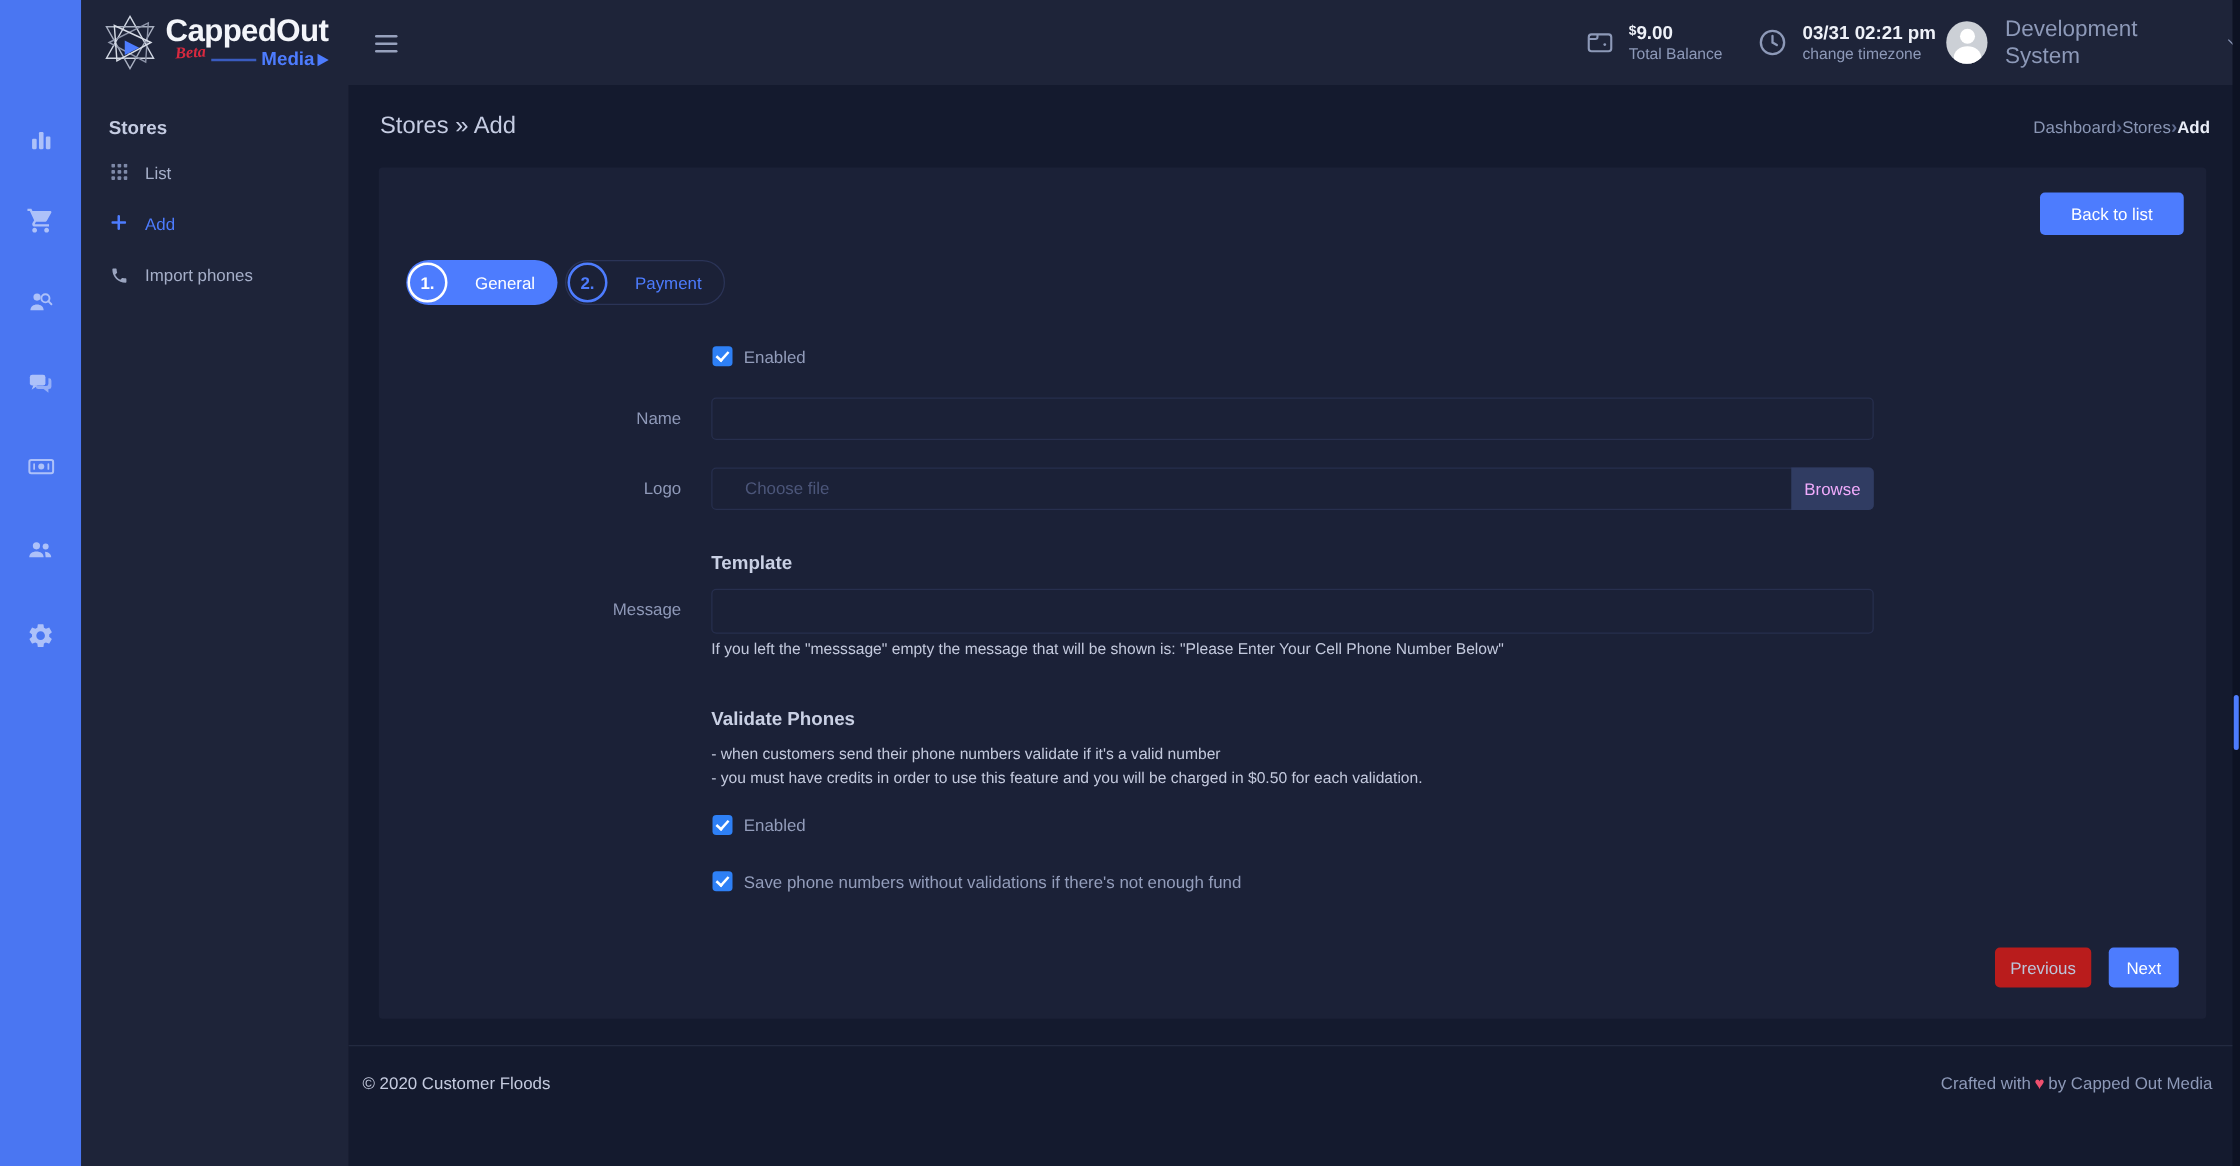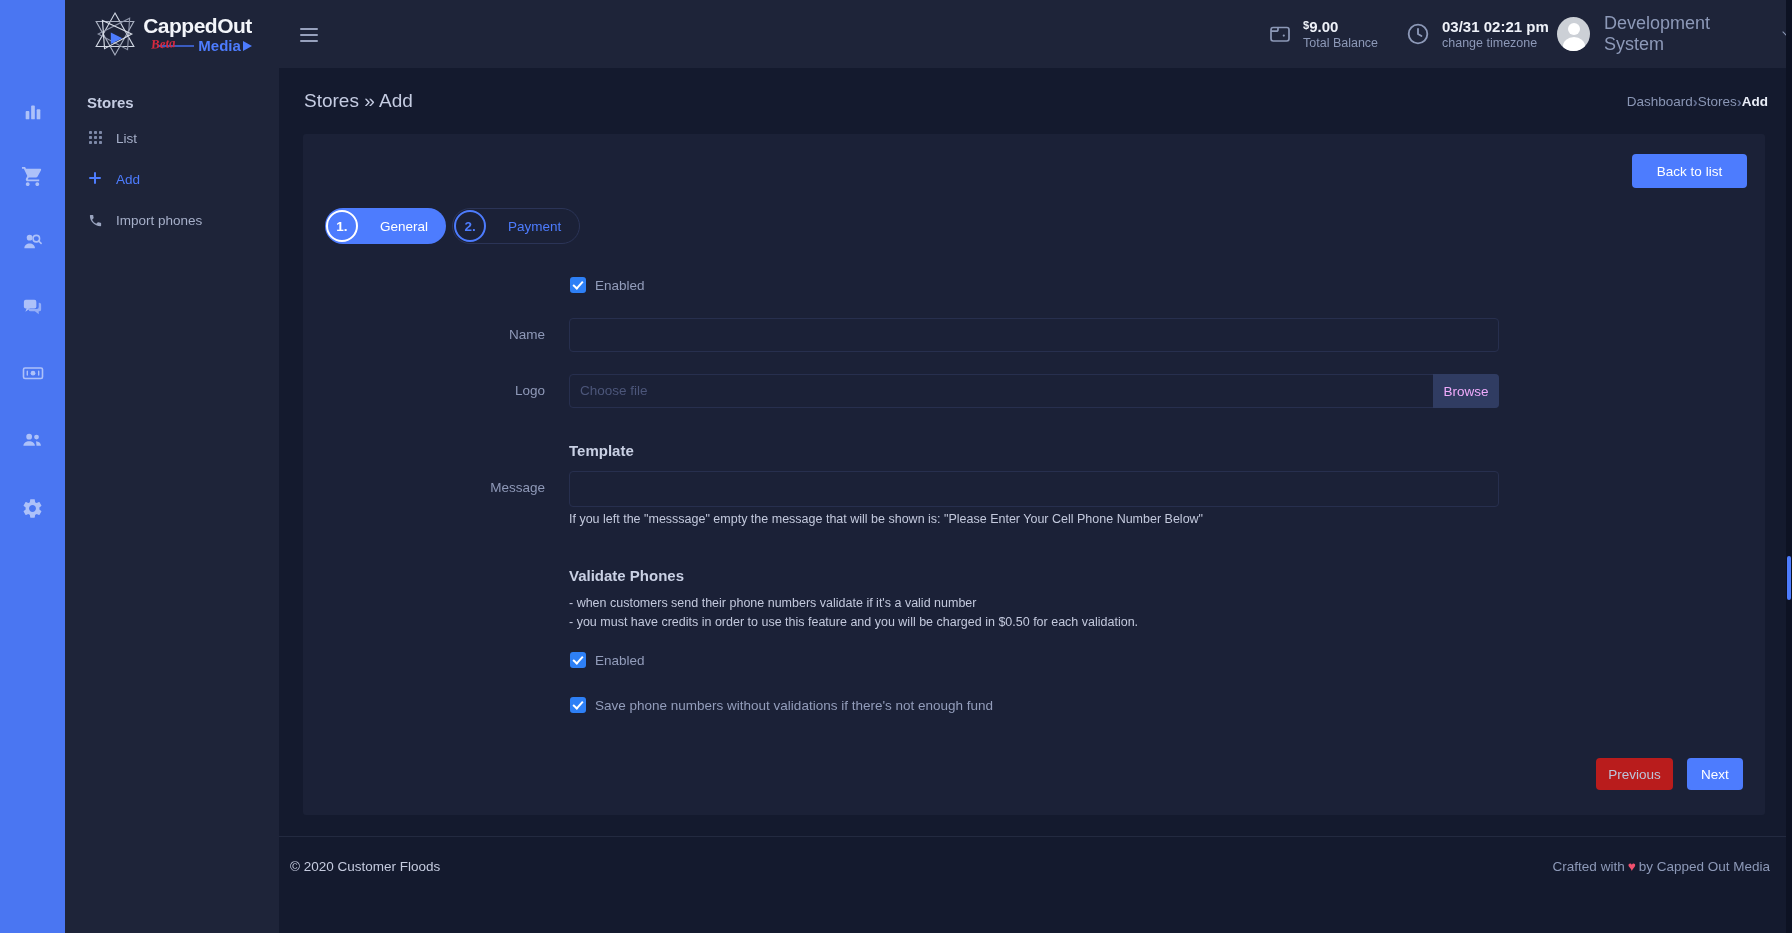--- a/index.html
+++ b/index.html
@@ -8,21 +8,21 @@
 
   
   .rail{position:absolute;left:0;top:0;width:65px;height:100%;background:#4a76f2}
   .rail-item{position:absolute;left:50%;transform:translateX(-50%);width:26px;height:26px;display:flex;align-items:center;justify-content:center;opacity:.55;cursor:pointer}
   .rail-item svg{display:block}
 
   
   .navbar{position:absolute;left:65px;top:0;right:0;height:68px;background:#1e2439}
   .logo-box{position:absolute;left:0;top:0;width:214px;height:68px;display:flex;align-items:center;justify-content:center;gap:5px}
   .logo-text{position:relative;line-height:1}
-  .brand{font-size:21px;font-weight:800;color:#f3f5fa;letter-spacing:-.5px}
+  .brand{font-size:25px;font-weight:800;color:#f3f5fa;letter-spacing:-.5px}
   .brand-row2{display:flex;align-items:center;justify-content:flex-end;margin-top:2px}
   .media-line{width:36px;height:2px;background:#3a5bbf;margin-right:4px}
   .media{color:#4d7cfe;font-weight:800;font-size:15px}
   .play-tri{width:0;height:0;border-left:9px solid #4d7cfe;border-top:5px solid transparent;border-bottom:5px solid transparent;margin-left:2px}
   .beta{position:absolute;left:8px;top:22px;color:#d8293f;font-family:"Liberation Serif",serif;font-style:italic;font-weight:700;font-size:13px;transform:rotate(-4deg)}
   .hamburger{position:absolute;left:235px;top:28px;width:18px;cursor:pointer}
   .hamburger span{display:block;width:18px;height:2.4px;background:#97a1bd;border-radius:1px;margin-bottom:3.4px}
   .nav-group{position:absolute;top:0;height:68px;display:flex;align-items:center;gap:11px}
   .nav-col{display:flex;flex-direction:column;gap:3px;line-height:1}
   .nav-value{font-size:15px;font-weight:700;color:#eef1f8}
@@ -68,21 +68,21 @@
   .tab.inactive .tab-label{color:#4d7cfe}
 
   .chk-row{position:absolute;left:267px;display:flex;align-items:center;gap:9px}
   .checkbox{width:16px;height:16px;border-radius:3px;background:#2e80f6;position:relative;cursor:pointer;flex:none}
   .checkbox::after{content:"";position:absolute;left:5.2px;top:2.4px;width:4px;height:8px;border:solid #fff;border-width:0 2px 2px 0;transform:rotate(42deg)}
   .chk-label{font-size:13.5px;color:#939dbb}
 
   .form-label{position:absolute;left:0;width:242px;text-align:right;font-size:13.5px;color:#8f99b8;line-height:14px}
   .text-input{position:absolute;left:266px;width:930px;height:34px;border:1px solid #272f4e;border-radius:4px;background:transparent;box-sizing:border-box;color:#c6cde2;font-size:13.5px;padding:0 12px;outline:none}
   .file-group{position:absolute;left:266px;width:930px;height:34px;border:1px solid #272f4e;border-radius:4px;box-sizing:border-box}
-  .file-placeholder{position:absolute;left:10px;top:0;height:32px;line-height:32px;font-size:13.5px;color:#4c567a}
+  .file-placeholder{position:absolute;left:26px;top:0;height:32px;line-height:32px;font-size:13.5px;color:#4c567a}
   .browse-btn{position:absolute;right:-1px;top:-1px;height:34px;width:66px;background:#303c62;color:#f0abfc;border-radius:0 4px 4px 0}
   .section-heading{position:absolute;left:266px;font-size:15px;font-weight:700;color:#c9d0e4;line-height:16px}
   .hint-text{position:absolute;left:266px;font-size:12.5px;color:#c3c9dd;line-height:14px}
   .prev-btn{position:absolute;left:1293px;top:624px;width:77px;height:32px}
   .next-btn{position:absolute;left:1384px;top:624px;width:56px;height:32px}
 
   
   .f-divider{position:absolute;left:0;right:0;top:768px;height:1px;background:rgba(151,165,200,.12)}
   .f-left{position:absolute;left:11px;top:791px;font-size:13.5px;color:#c5cbdf}
   .f-right{position:absolute;right:22px;top:791px;font-size:13.5px;color:#8d99b8}

